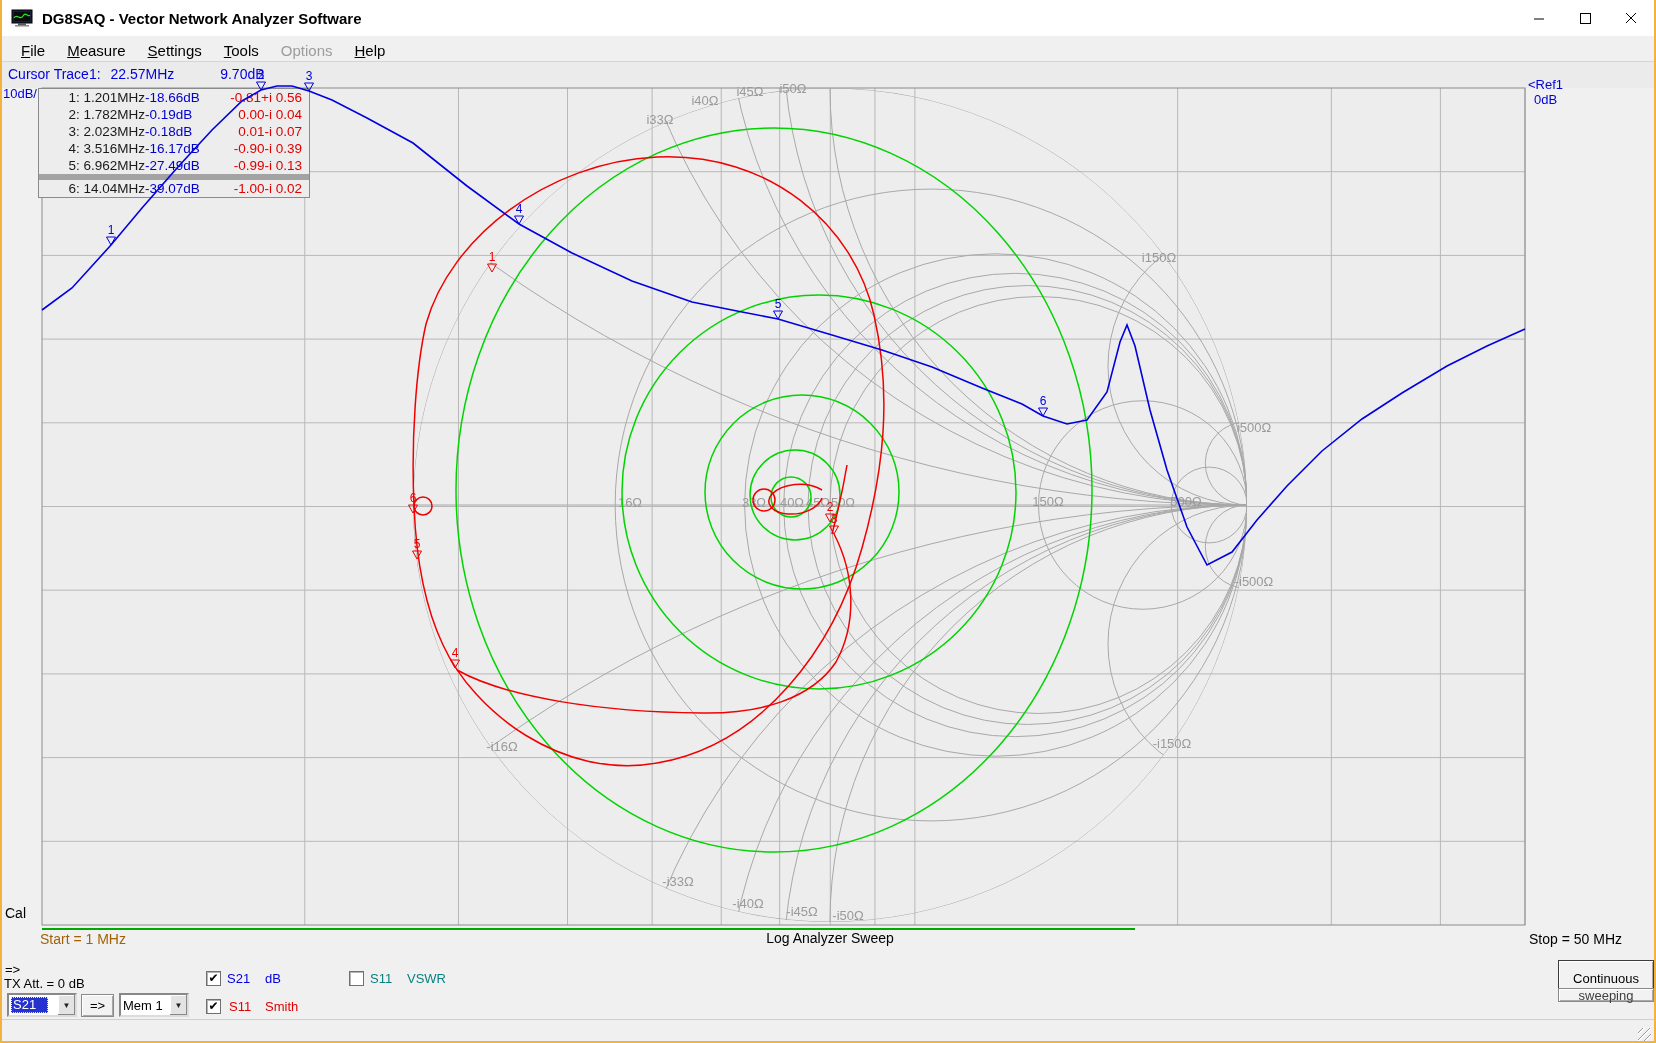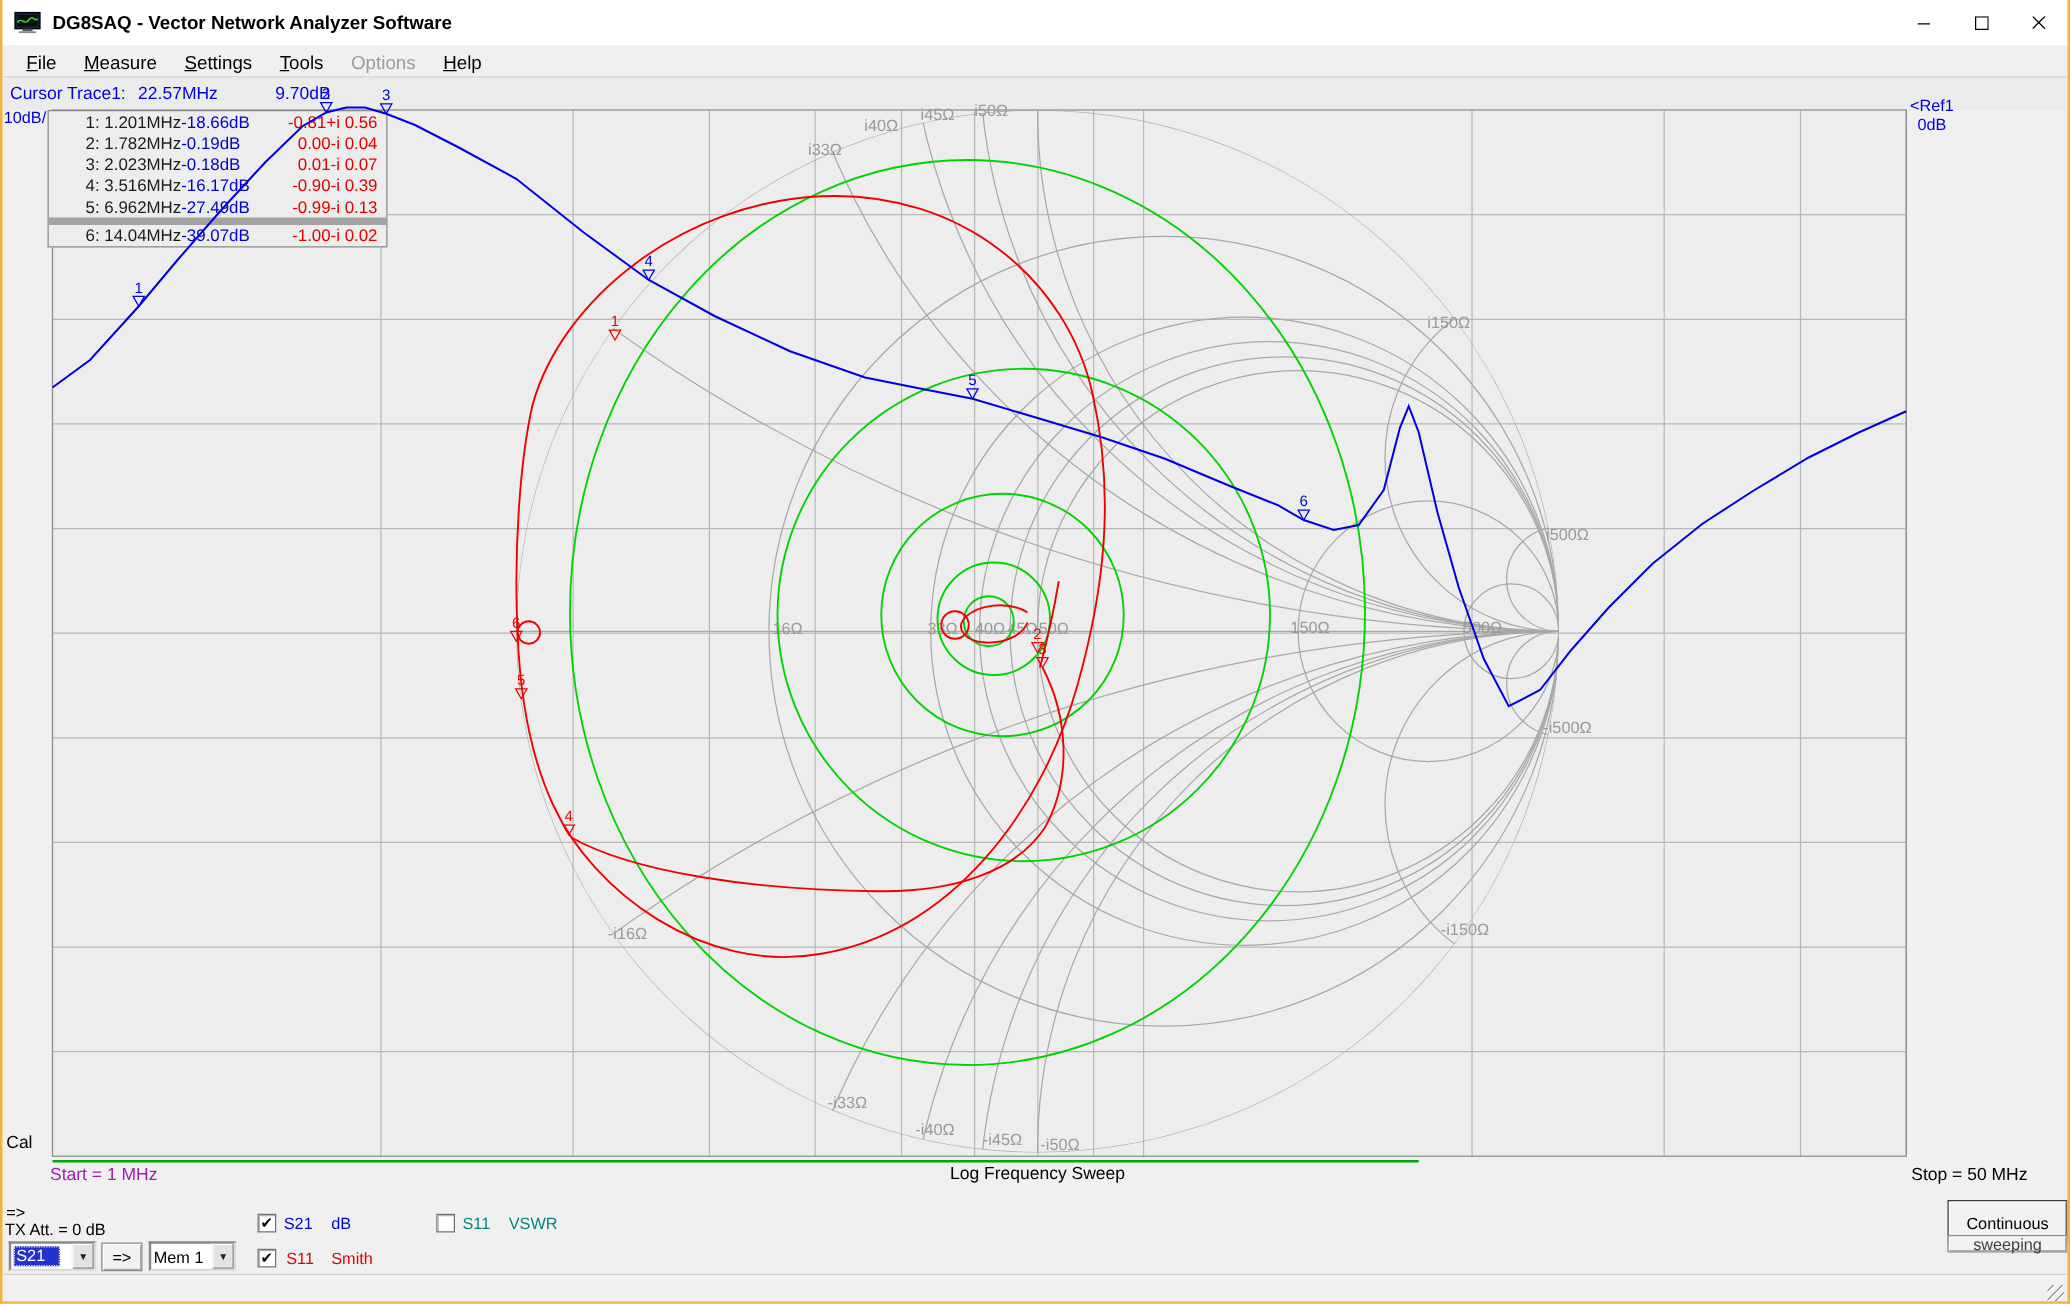--- a/index.html
+++ b/index.html
@@ -28,21 +28,21 @@
   .mc1{text-align:right;color:#1a1a1a;}
   .mc2{text-align:left;color:#0000cc;}
   .mc3{text-align:right;color:#e00000;padding-right:3px;}
   #svg-over{position:absolute;left:0;top:0;z-index:3;pointer-events:none;}
   
   .lbl{position:absolute;font-size:13px;}
   .blue{color:#0000dd;}
   .lbl-10db{left:1px;top:86px;z-index:2;}
   .lbl-ref{left:1526px;top:77px;line-height:15px;z-index:2;}
   .lbl-cal{left:3px;top:905px;color:#000;font-size:14px;}
-  .lbl-start{left:38px;top:931px;color:#a21caf;font-size:14px;}
+  .lbl-start{left:38px;top:931px;color:#a16207;font-size:14px;}
   .lbl-sweeptype{left:828px;top:930px;transform:translateX(-50%);color:#000;font-size:14px;}
   .lbl-stop{left:1620px;top:931px;transform:translateX(-100%);color:#000;font-size:14px;white-space:nowrap;}
   .lbl-arrow{left:3px;top:962px;color:#000;font-size:13px;}
   .lbl-txatt{left:2px;top:976px;color:#000;font-size:13px;white-space:nowrap;}
   
   .combo{position:absolute;height:24px;background:#fff;border:2px inset #dcdcdc;box-sizing:border-box;display:flex;align-items:center;z-index:4;}
   .combo .field{flex:1;height:100%;display:flex;align-items:center;padding-left:2px;font-size:13px;color:#000;overflow:hidden;}
   .combo .sel{background:#2532cf;color:#fff;outline:1px dotted #e0e0ff;outline-offset:-1px;padding:0 12px 1px 2px;font-size:13px;}
   .cbtn{width:17px;height:100%;background:#e3e3e3;border-left:1px solid #fff;box-shadow:inset -1px -1px 0 #888,inset 1px 1px 0 #fdfdfd;
         display:flex;align-items:center;justify-content:center;font-size:8px;color:#222;flex:0 0 auto;}
@@ -259,21 +259,21 @@
       <text x="1041" y="405" text-anchor="middle" fill="#0000e0" font-size="12" font-family="&quot;Liberation Sans&quot;,sans-serif">6</text>
     </svg>
 
   <div class="lbl blue lbl-10db">10dB/</div>
   <div class="lbl blue lbl-ref">
     <div>&lt;Ref1</div>
     <div style="padding-left:6px;">0dB</div>
   </div>
   <div class="lbl lbl-cal">Cal</div>
   <div class="lbl lbl-start">Start = 1 MHz</div>
-  <div class="lbl lbl-sweeptype">Log Frequency Sweep</div>
+  <div class="lbl lbl-sweeptype">Log Analyzer Sweep</div>
   <div class="lbl lbl-stop">Stop = 50 MHz</div>
 
   <div class="lbl lbl-arrow">=&gt;</div>
   <div class="lbl lbl-txatt">TX Att.  = 0 dB</div>
 
   <div class="combo" style="left:5px;top:993px;width:70px;">
     <div class="field">
         <span class="sel">S21</span>
       </div>
     <div class="cbtn">▼</div>

